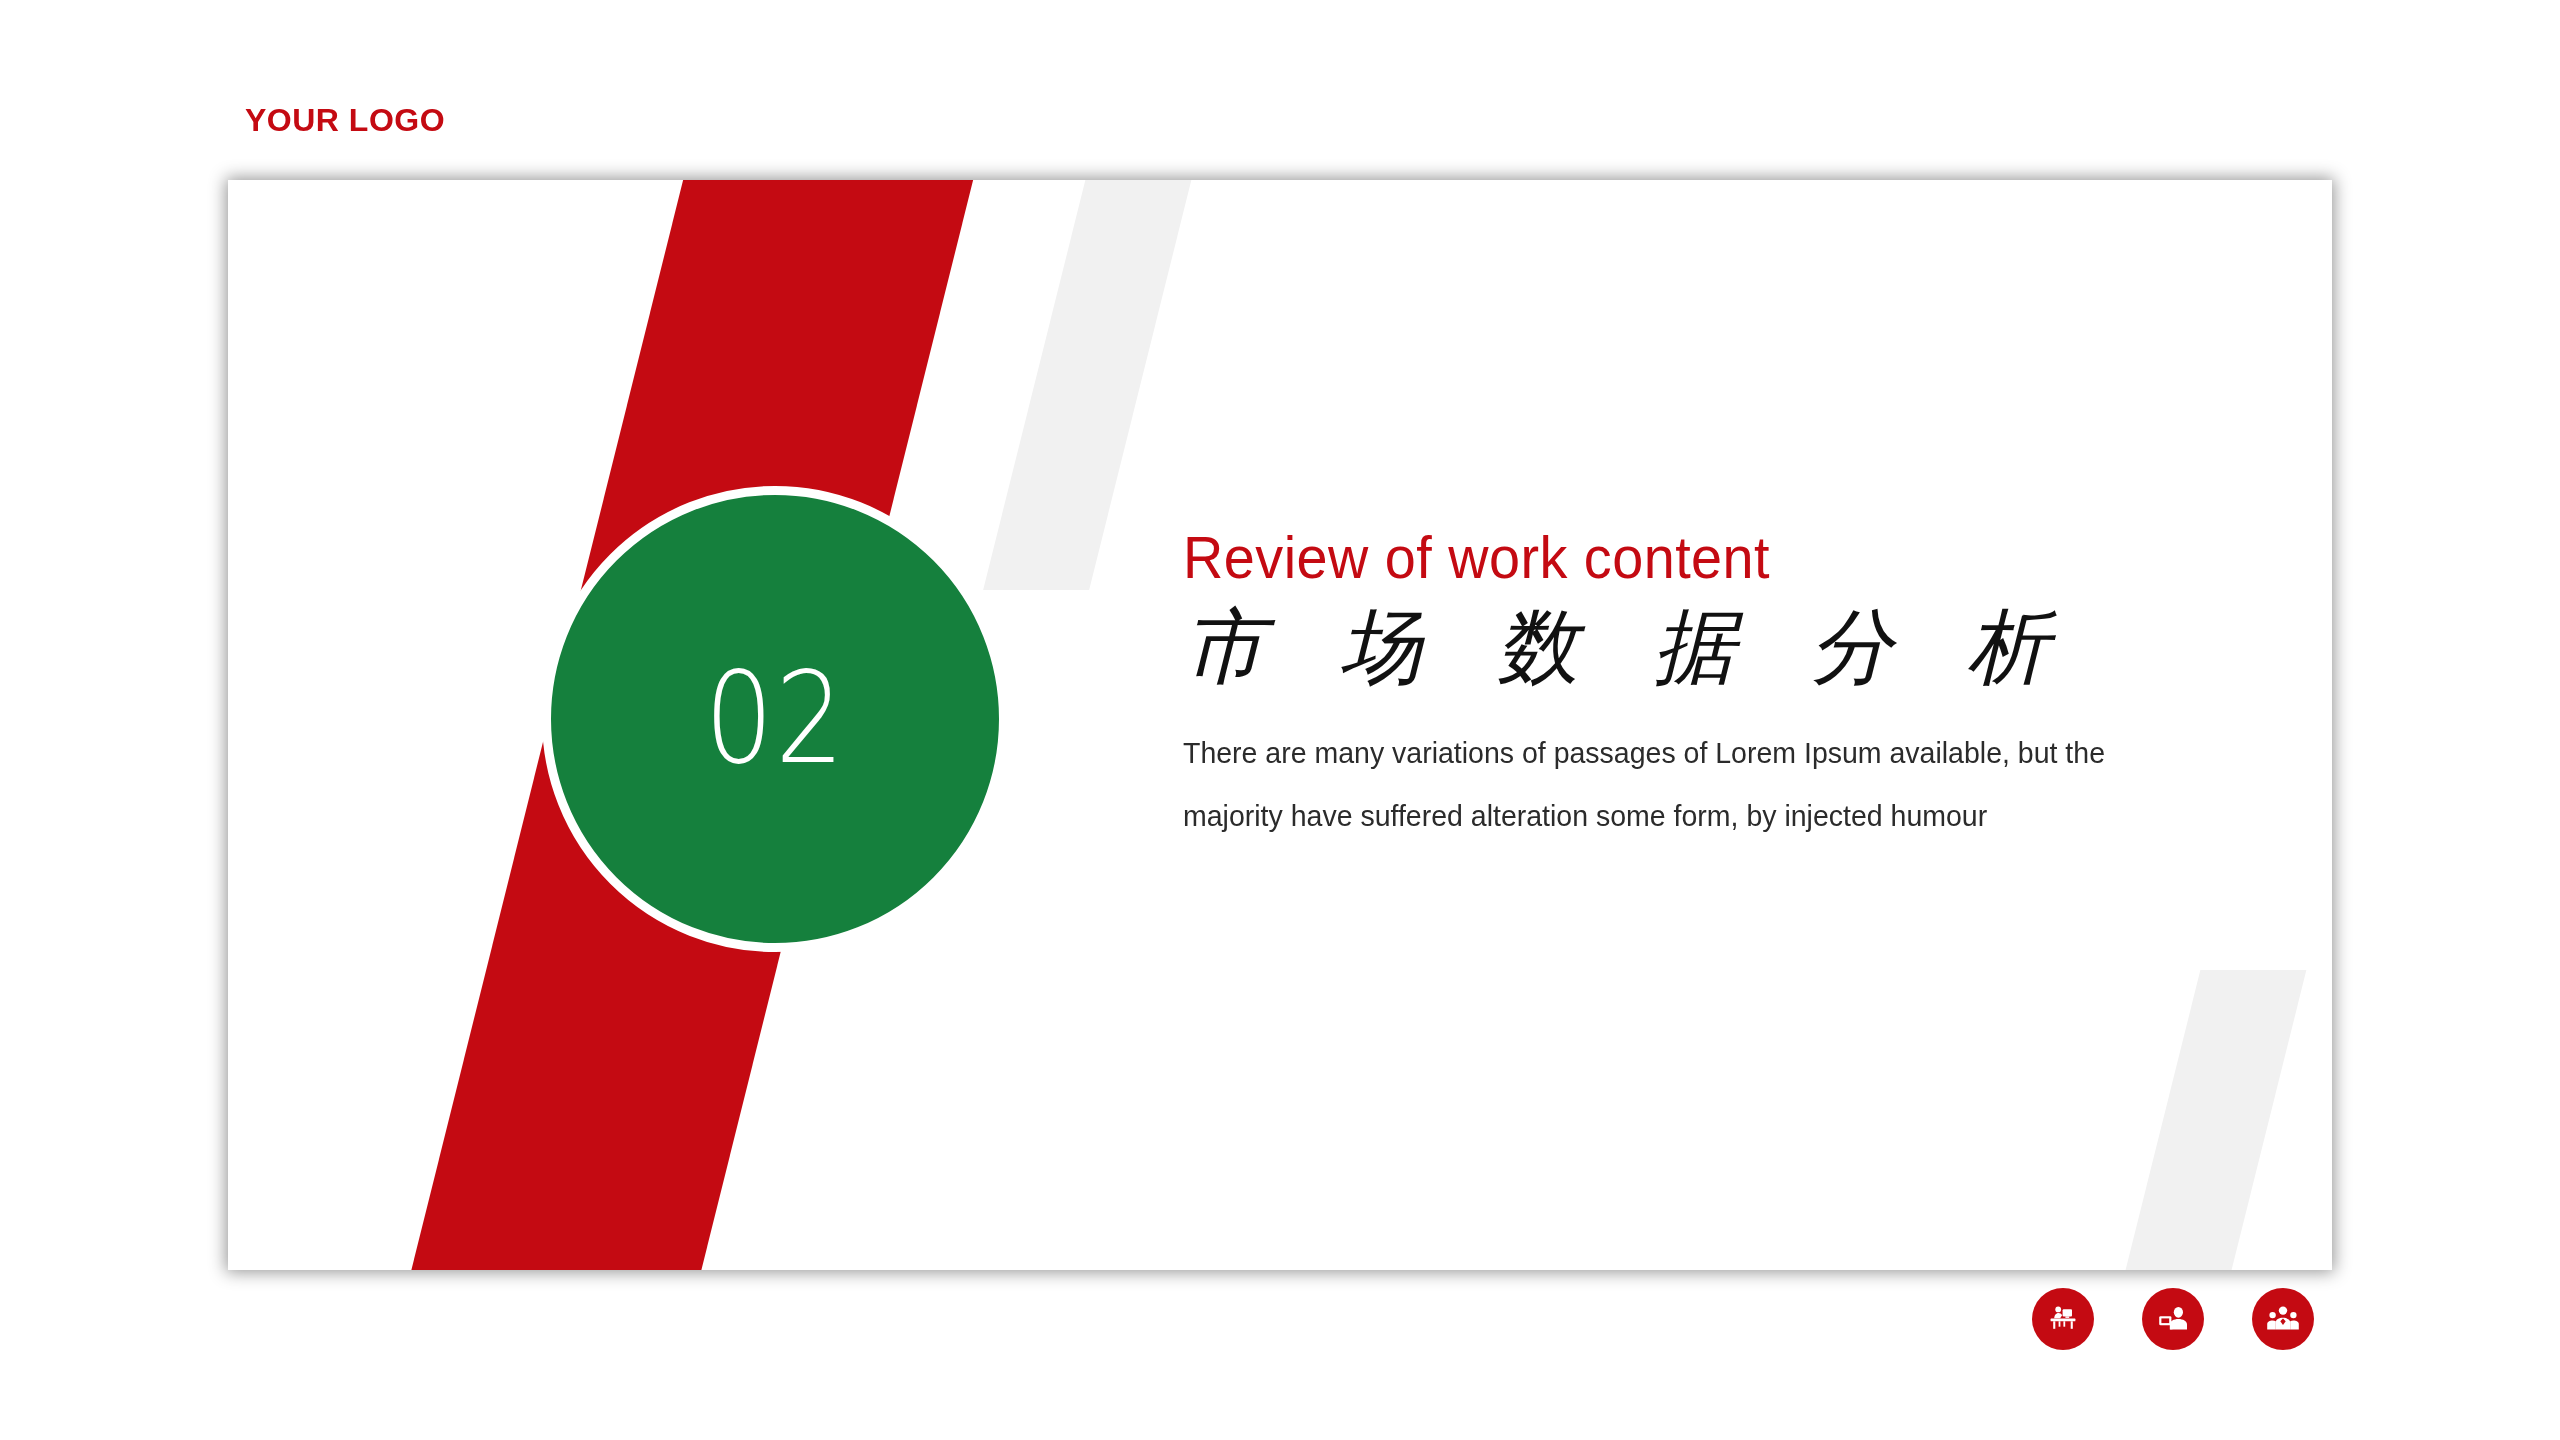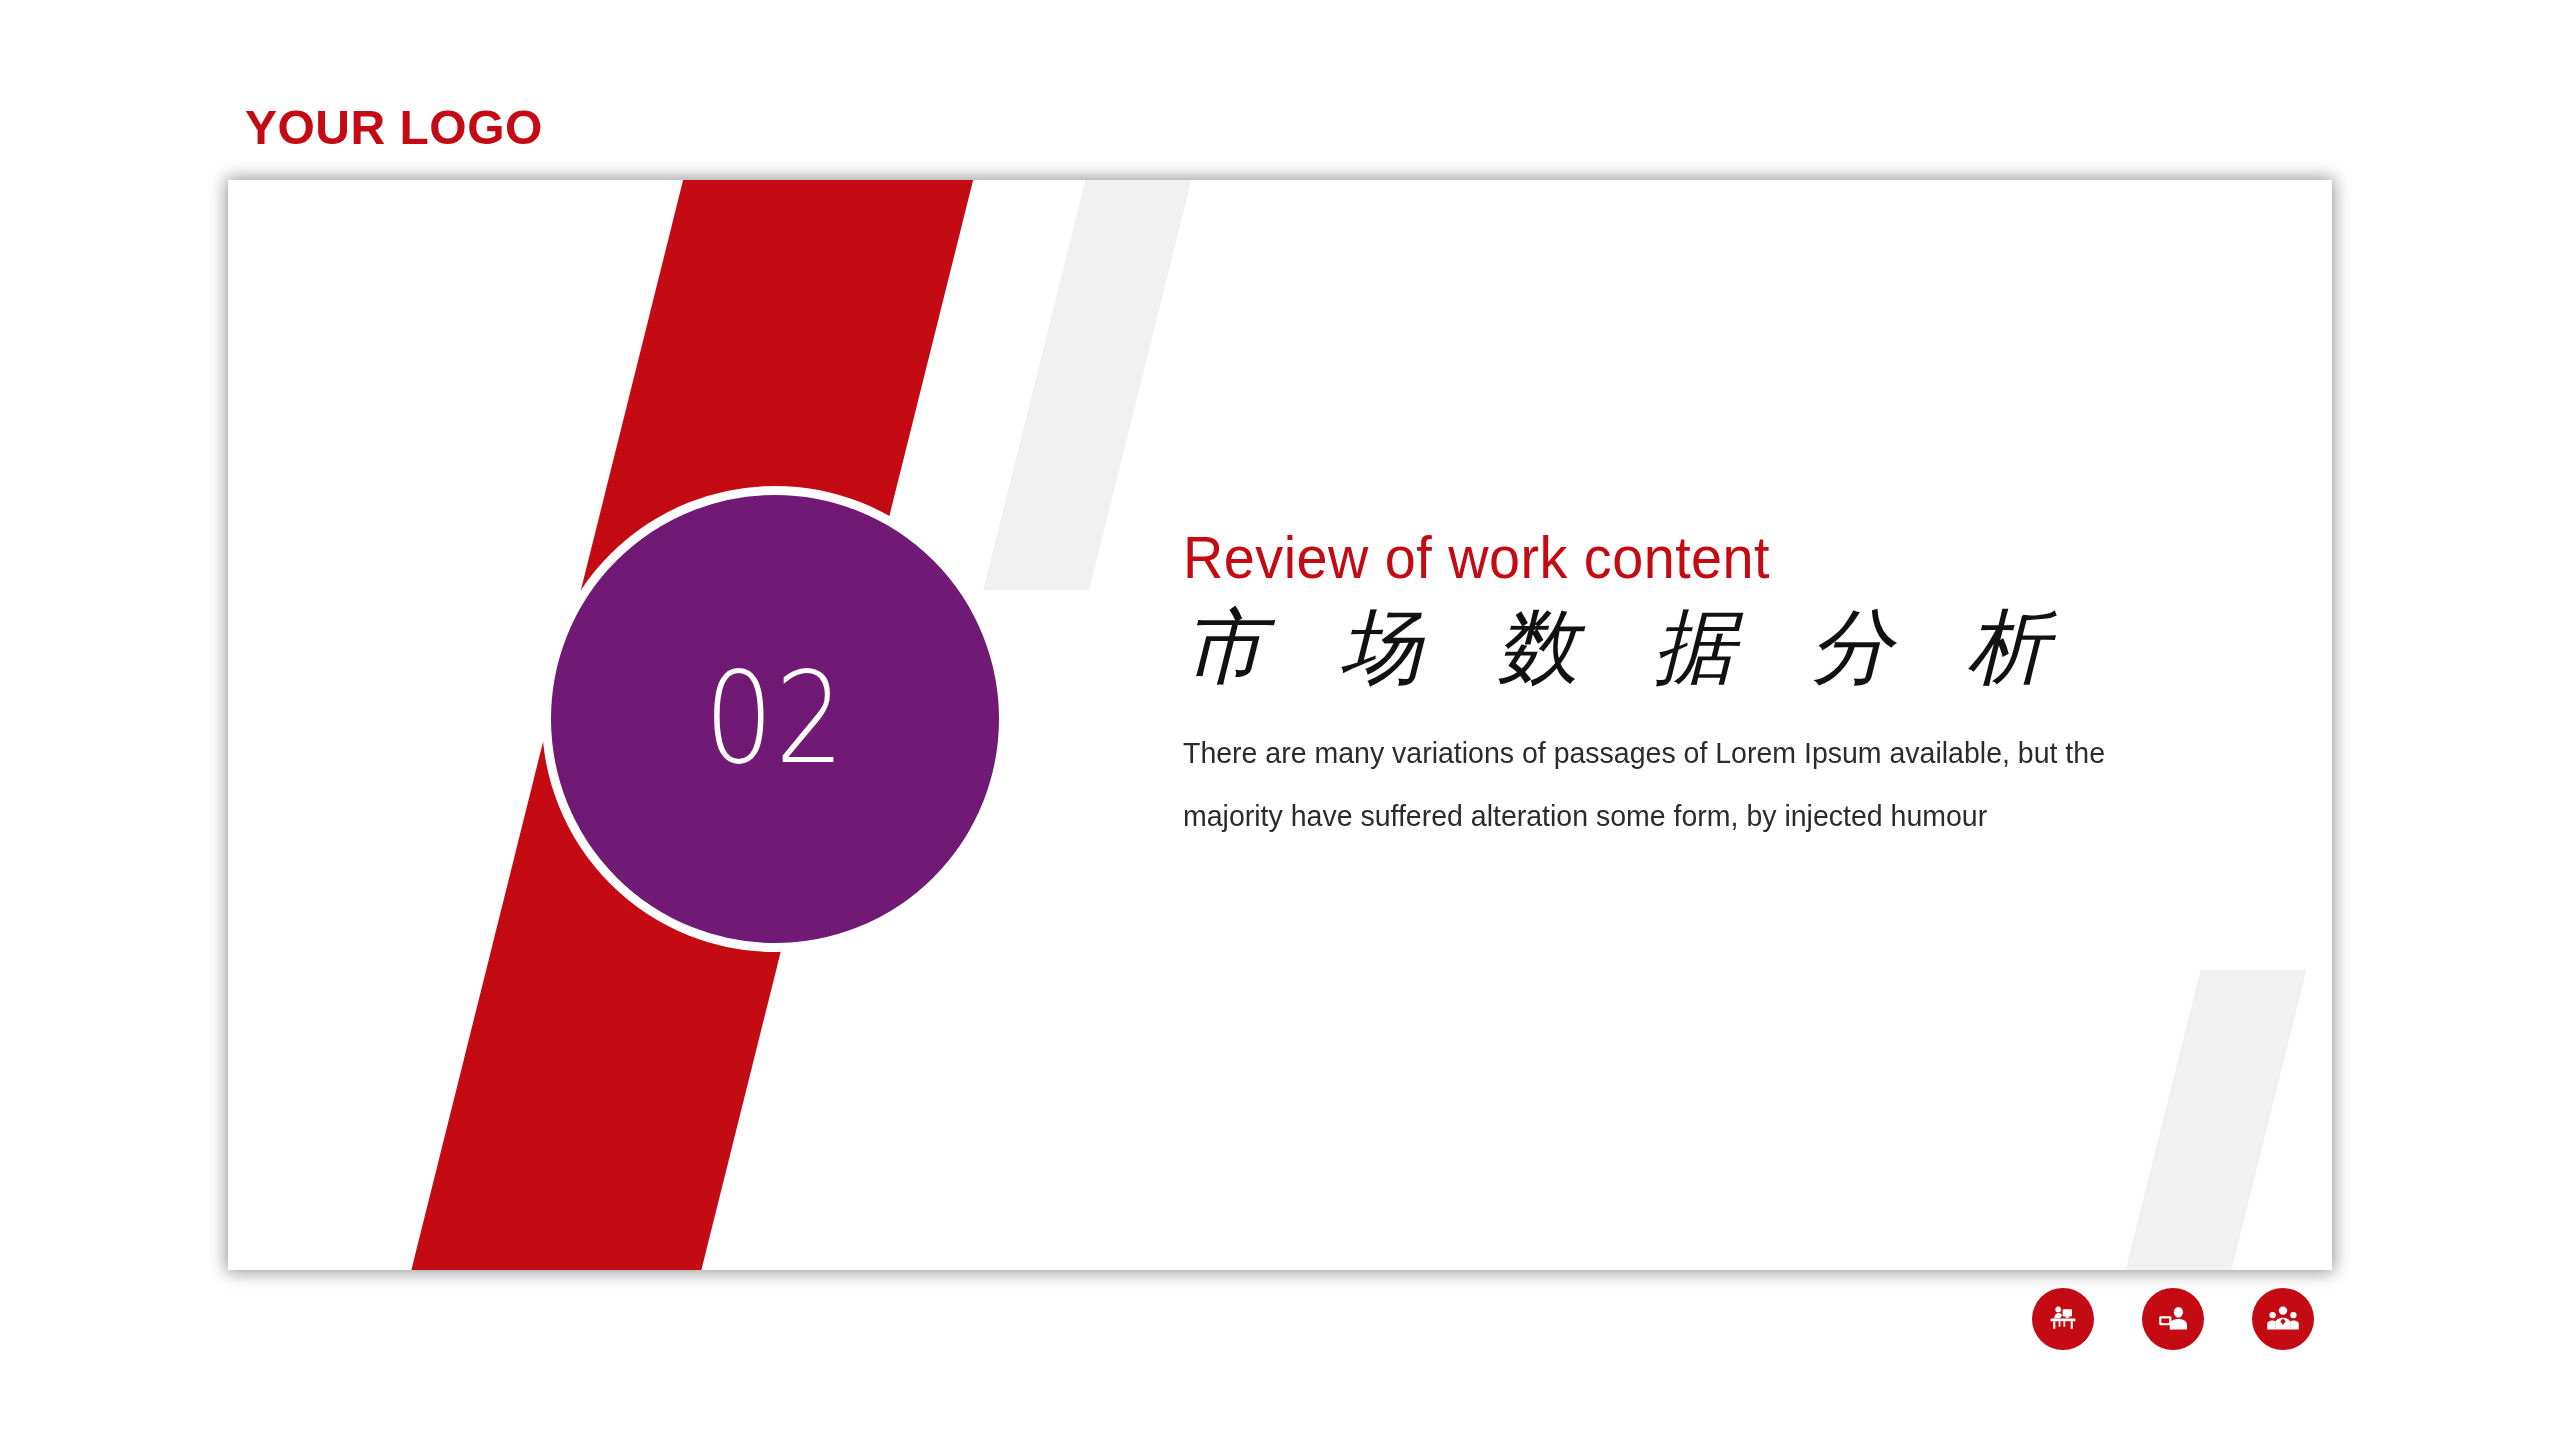--- a/index.html
+++ b/index.html
@@ -13,21 +13,21 @@
     overflow: hidden;
     font-family: "Liberation Sans", sans-serif;
     position: relative;
   }
 
   
   #logo {
     position: absolute;
     left: 245px;
     top: 104px;
-    font-size: 48px;
+    font-size: 32px;
     font-weight: bold;
     letter-spacing: 0.5px;
     color: #C40A12;
     line-height: 1;
     white-space: nowrap;
   }
 
   
   #slide {
     position: absolute;
@@ -72,21 +72,21 @@
     position: absolute;
     left: 314px;
     top: 306px;
     width: 466px;
     height: 466px;
   }
   #circle {
     position: absolute;
     inset: 0;
     border-radius: 50%;
-    background: #701a75;
+    background: #15803d;
     border: 9px solid #ffffff;
     box-sizing: border-box;
     display: flex;
     align-items: center;
     justify-content: center;
   }
   #circle-number {
     color: #ffffff;
     font-family: "DejaVu Sans", sans-serif;
     font-weight: 300;

